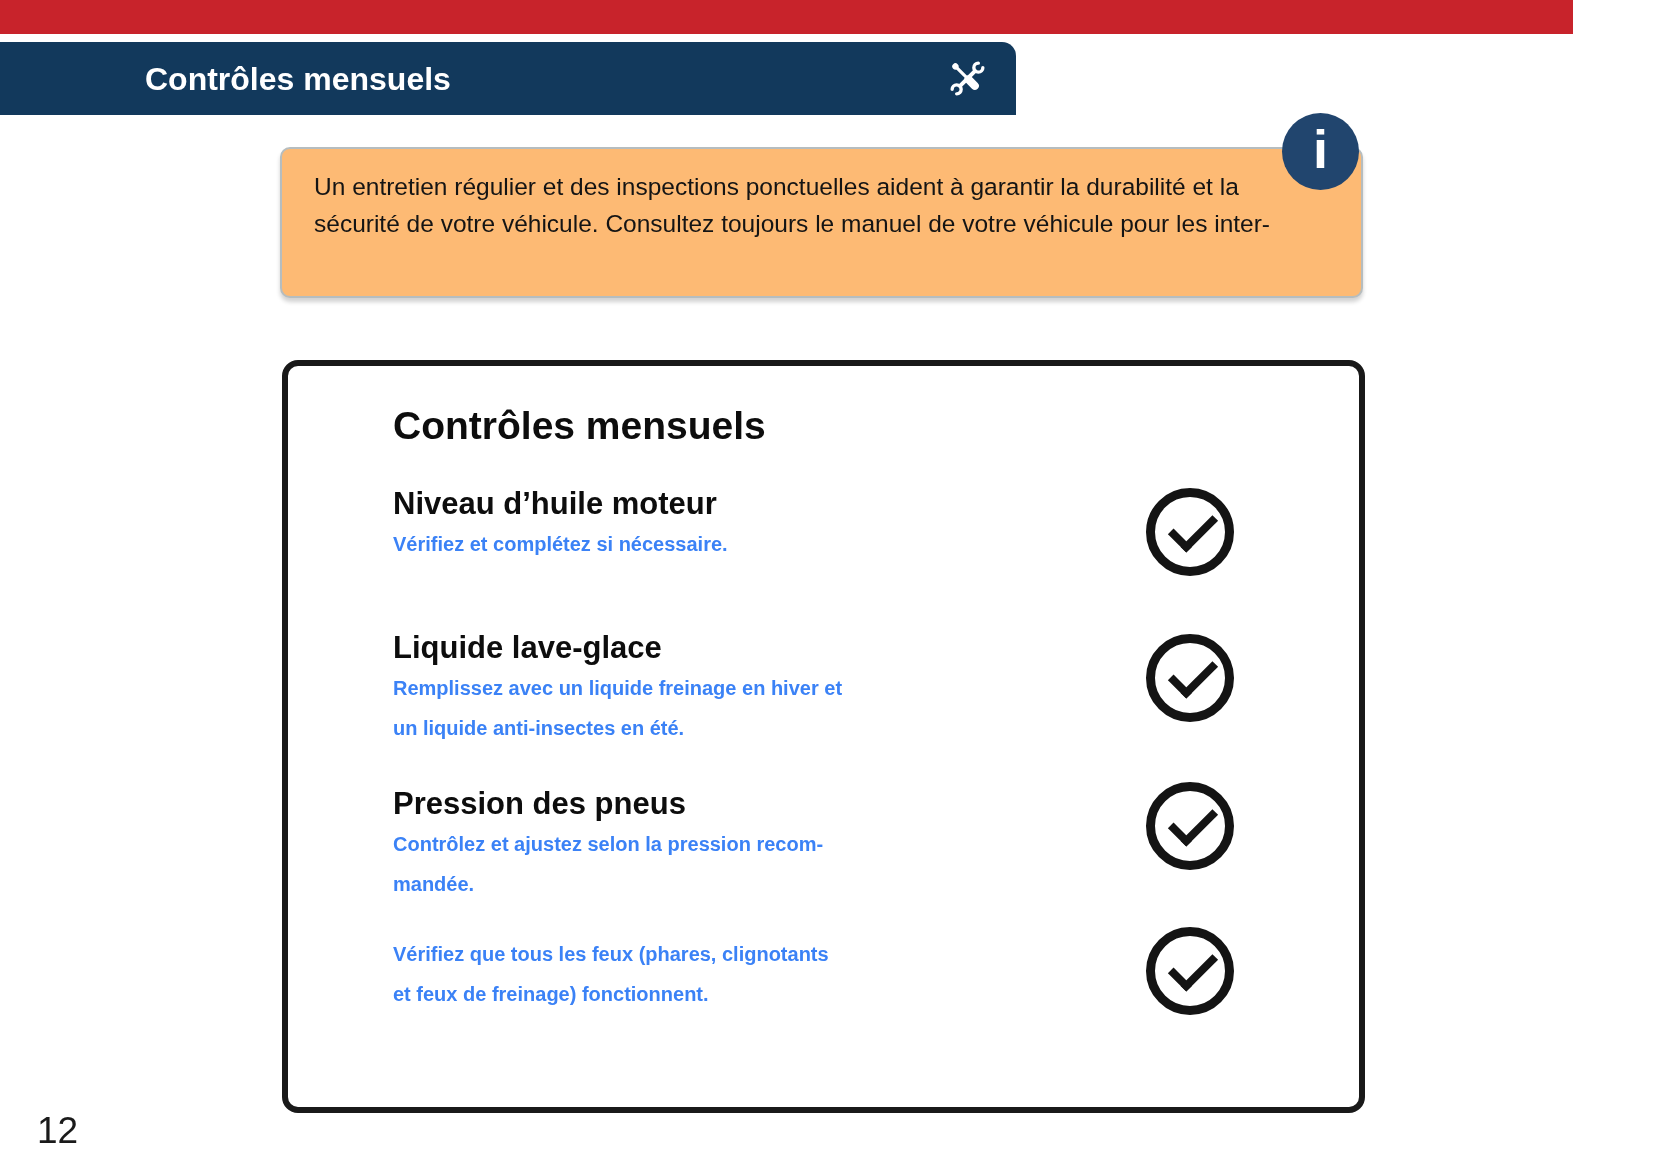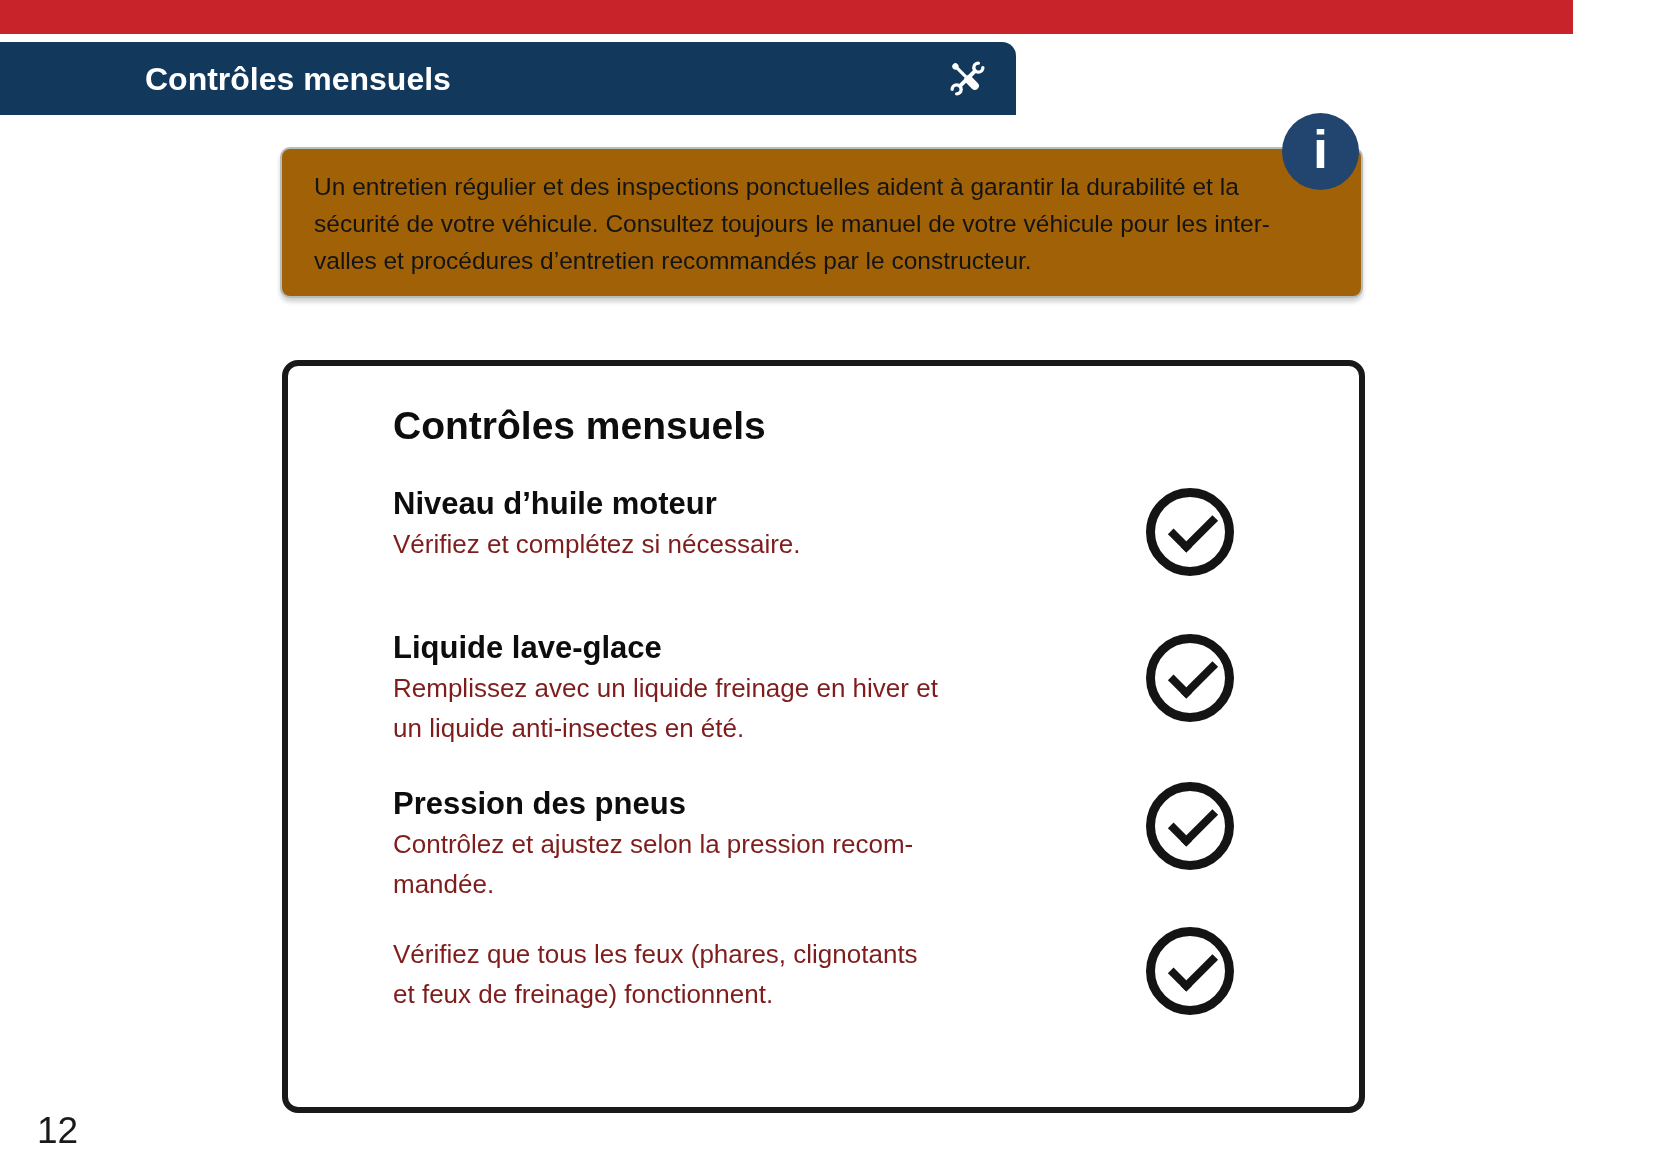--- a/index.html
+++ b/index.html
@@ -12,31 +12,31 @@
   
   .header{position:absolute;left:0;top:42px;width:1016px;height:73px;background:#12395c;border-radius:0 14px 0 0;}
   .header-title{position:absolute;left:145px;top:50%;transform:translateY(-50%);
     color:#ffffff;font-size:32px;font-weight:bold;white-space:nowrap;}
   .tools{position:absolute;right:26px;top:14px;width:45px;height:45px;}
   
   .info-badge{position:absolute;left:1282px;top:113px;width:77px;height:77px;background:#21456e;
     border-radius:50%;color:#ffffff;display:flex;align-items:center;justify-content:center;
     font-size:54px;font-weight:bold;z-index:3;box-sizing:border-box;padding-bottom:5px;}
   
-  .note{position:absolute;left:280px;top:147px;width:1083px;height:151px;background:#a16207;
+  .note{position:absolute;left:280px;top:147px;width:1083px;height:151px;background:#fdba74;
     border:2px solid #b6bdbf;border-radius:10px;box-shadow:0 4px 4px rgba(0,0,0,0.18);
     box-sizing:border-box;padding:19px 30px 0 32px;z-index:2;}
   .note-line{font-size:24.5px;line-height:37px;color:#141414;white-space:nowrap;}
   
   .card{position:absolute;left:282px;top:360px;width:1083px;height:753px;background:#ffffff;
     border:6px solid #191919;border-radius:16px;box-sizing:border-box;}
   .card-heading{position:absolute;left:105px;top:38px;font-size:39px;font-weight:bold;color:#0d0d0d;white-space:nowrap;}
   .item{position:absolute;left:105px;width:720px;}
   .item-title{font-size:31px;font-weight:bold;line-height:40px;color:#0d0d0d;white-space:nowrap;}
-  .item-line{font-size:26px;line-height:40px;color:#7f1d1d;white-space:nowrap;}
+  .item-line{font-size:20px;line-height:40px;color:#3b82f6;white-space:nowrap;font-weight:bold;}
   .item-0{top:118px}.item-1{top:262px}.item-2{top:418px}.item-3{top:568px}
   .circle{position:absolute;left:858px;width:88px;height:88px;border:9px solid #141414;
     border-radius:50%;box-sizing:border-box;background:#fff;}
   .circle-0{top:122px}.circle-1{top:268px}.circle-2{top:416px}.circle-3{top:561px}
   .tick{position:absolute;left:25px;top:8px;width:18px;height:37px;
     border-right:8px solid #141414;border-bottom:8px solid #141414;transform:rotate(45deg);}
   .page-number{position:absolute;left:37px;top:1110px;font-size:37px;color:#1a1a1a;}
 </style>
 </head>
 <body>
@@ -65,21 +65,20 @@
     </span>
   </div>
 
   <div class="info-badge">
     <span>i</span>
   </div>
 
   <div class="note">
     <div class="note-line">Un entretien régulier et des inspections ponctuelles aident à garantir la durabilité et la</div>
     <div class="note-line">sécurité de votre véhicule. Consultez toujours le manuel de votre véhicule pour les inter-</div>
-    <div class="note-line">valles et procédures d’entretien recommandés par le constructeur.</div>
   </div>
 
   <div class="card">
     <div class="card-heading">Contrôles mensuels</div>
 
     <div class="item item-0">
       <div class="item-title">Niveau d’huile moteur</div>
       <div class="item-line">Vérifiez et complétez si nécessaire.</div>
     </div>
     <div class="circle circle-0">

